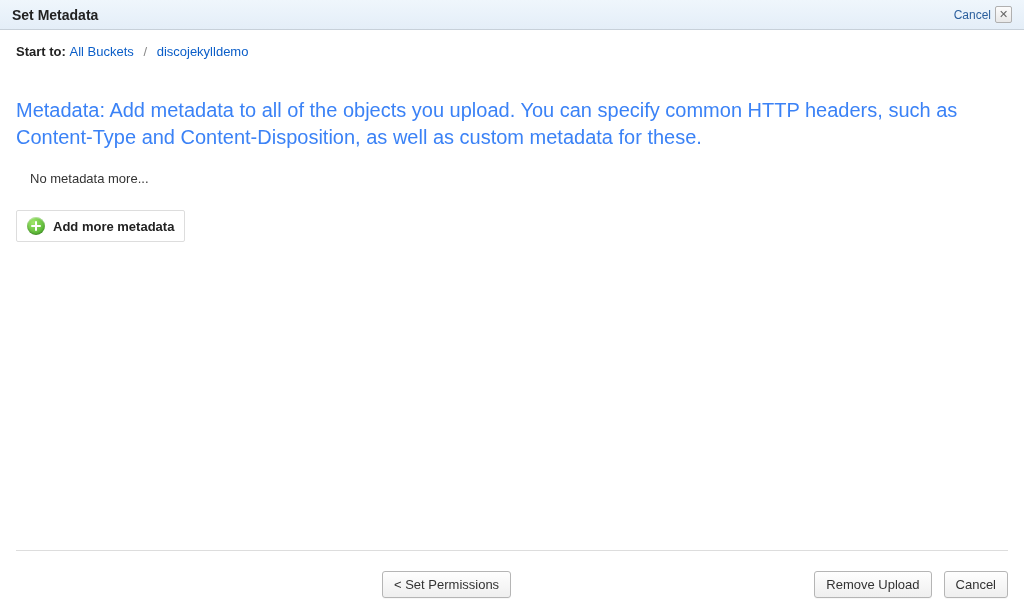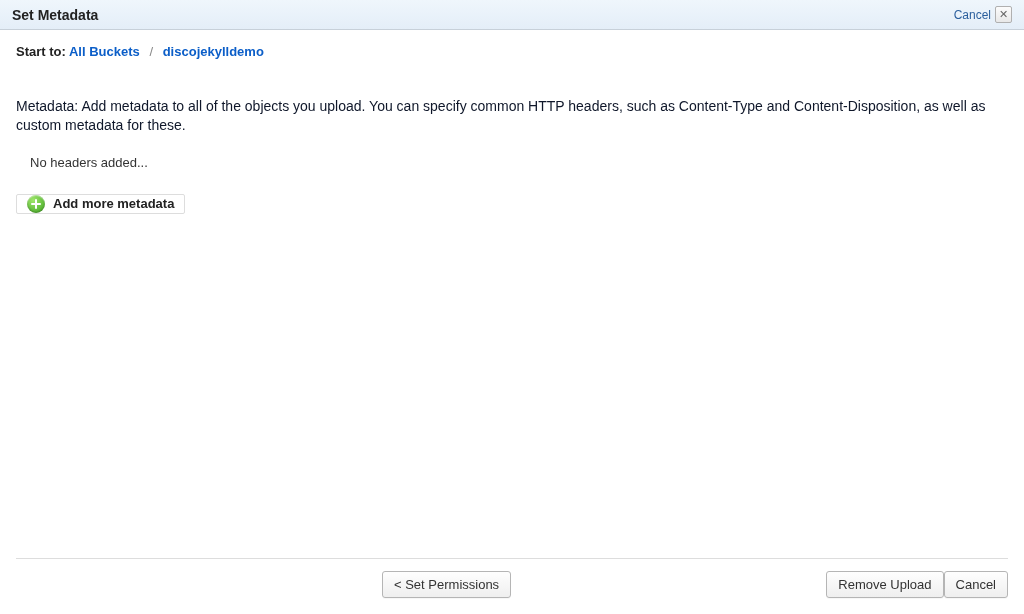--- a/index.html
+++ b/index.html
@@ -58,31 +58,31 @@
       padding: 14px 16px;
     }
     .breadcrumb-row {
       font-size: 13px;
       font-weight: bold;
       color: #222;
       margin-bottom: 38px;
     }
     .breadcrumb-link {
       color: #0b5ec8;
-      font-weight: bold;
+      font-weight: normal;
       cursor: pointer;
     }
     .breadcrumb-sep {
       color: #888;
       font-weight: normal;
       padding: 0 6px;
     }
     .description {
-      color: #0f172a;
-      font-size: 14px;
+      color: #3b82f6;
+      font-size: 20px;
       line-height: 1.35;
       margin-bottom: 20px;
       max-width: 990px;
     }
     .checkbox-row {
       display: flex;
       align-items: center;
       gap: 8px;
       margin-bottom: 18px;
       padding-left: 2px;
@@ -113,21 +113,21 @@
       margin-bottom: 24px;
     }
     .btn-row {
       display: flex;
       gap: 10px;
     }
     .action-btn {
       background: #fff;
       border: 1px solid #ddd;
       border-radius: 2px;
-      padding: 0 10px;
+      padding: 6px 10px;
       display: flex;
       align-items: center;
       gap: 8px;
       cursor: pointer;
       font-size: 13px;
       font-weight: bold;
       color: #222;
     }
     .icon-plus, .icon-minus {
       width: 18px;
@@ -161,25 +161,25 @@
       height: 2px;
       border-radius: 1px;
       position: absolute;
     }
     .footer {
       position: absolute;
       bottom: 16px;
       left: 16px;
       right: 16px;
       border-top: 1px solid #ddd;
-      padding-top: 12px;
+      padding-top: 20px;
       display: flex;
       justify-content: flex-end;
       align-items: center;
-      gap: 0;
+      gap: 12px;
     }
     .footer-left {
       position: absolute;
       left: 50%;
       transform: translateX(-130px);
     }
     .std-btn {
       background: linear-gradient(#fefefe, #efefef);
       border: 1px solid #b5b5b5;
       border-radius: 3px;
@@ -205,21 +205,21 @@
   <div class="breadcrumb-row">
     <span>Start to:</span>
     <span class="breadcrumb-link">All Buckets</span>
     <span class="breadcrumb-sep">/</span>
     <span class="breadcrumb-link">discojekylldemo</span>
   </div>
 
   <div class="description">Metadata: Add metadata to all of the objects you upload. You can specify common HTTP headers, such as Content-Type and Content-Disposition, as well as custom metadata for these.</div>
 
 
-  <div class="no-metadata">No headers added...</div>
+  <div class="no-metadata">No metadata more...</div>
 
   <div class="btn-row">
     <button class="action-btn">
       <span class="icon-plus"></span>
       <span>Add more metadata</span>
     </button>
   </div>
 </div>
 
 <div class="footer">

